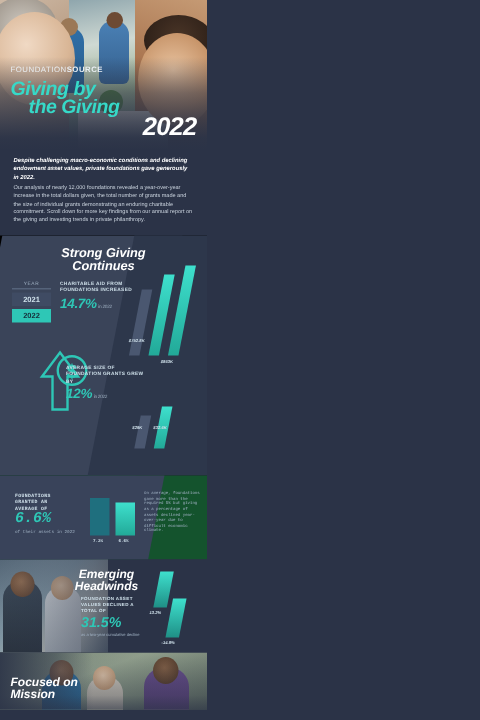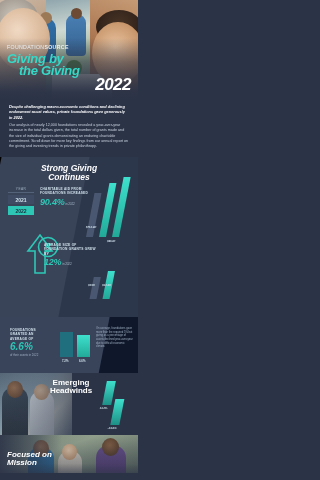--- a/index.html
+++ b/index.html
@@ -88,21 +88,21 @@
   .bar.t { background:linear-gradient(180deg,#3ee0cd 0%,#22a998 100%); }
   .bar.d { background:#4a5770; }
   .barlbl { position:absolute; font-size:2.8px; font-weight:bold; color:#cfe0ea; }
 
   .grpA { left:86px; top:18px; width:52px; height:62px; }
   .grpB { left:88px; top:96px; width:48px; height:46px; }
 
   .money-icon { position:absolute; left:20px; top:74px; width:40px; height:46px; }
 
   
-  .sec2 { position:relative; height:56px; background:#0f172a; overflow:hidden; }
+  .sec2 { position:relative; height:56px; background:#14532d; overflow:hidden;font-family:Liberation Mono, monospace; }
   .s2-panel { left:-10px; top:-6px; width:114px; height:70px; background:#39435a; }
   .s2-txt { position:absolute; left:10px; top:11px; width:44px; }
   .s2-cap { font-size:3.2px; line-height:4.2px; font-weight:bold; letter-spacing:.25px; color:#cfe0ea; }
   .s2-big { font-size:10px; font-weight:bold; font-style:italic; color:#2ec7b6; }
   .s2-sub { font-size:2.9px; color:#9fb0c2; margin-top:1px; }
   .s2-note { position:absolute; left:96px; top:10px; width:38px; font-size:2.7px;
     line-height:3.6px; color:#9fb0c2; }
   .s2-bars { position:absolute; left:58px; top:12px; width:36px; height:34px; }
 
   
@@ -113,21 +113,21 @@
     background:linear-gradient(180deg,#3c4a58 0%,#2a333e 100%); }
   .s3-p1h { position:absolute; left:7px; top:8px; width:16px; height:17px; border-radius:50%;
     background:radial-gradient(circle at 45% 40%,#9a7354 0%,#6b4c36 75%); }
   .s3-p2 { position:absolute; left:30px; top:18px; width:24px; height:44px; border-radius:11px 11px 0 0;
     background:linear-gradient(180deg,#e2e6e8 0%,#b4bcc2 100%); }
   .s3-p2h { position:absolute; left:34px; top:11px; width:15px; height:16px; border-radius:50%;
     background:radial-gradient(circle at 45% 40%,#e8c9a8 0%,#c49a72 80%); }
   .s3-scrim { position:absolute; inset:0;
     background:linear-gradient(90deg, rgba(43,51,71,.1) 0%, rgba(43,51,71,.55) 45%, rgba(43,51,71,.95) 72%, #2b3347 100%); }
   .s3-title { position:absolute; left:40px; top:6px; width:62px; text-align:center;
-    font-size:8px; line-height:8.2px; font-weight:bold; color:#ffffff; }
+    font-size:8px; line-height:8.2px; font-weight:bold; font-style:italic; color:#ffffff; }
   .s3-stat { position:absolute; left:54px; top:24px; width:46px; }
   .s3-cap { font-size:3px; line-height:4px; font-weight:bold; letter-spacing:.25px; color:#cfe0ea; }
   .s3-big { font-size:9.5px; font-weight:bold; font-style:italic; color:#2ec7b6; margin-top:1px; }
   .s3-sub { font-size:2.7px; line-height:3.5px; color:#9fb0c2; margin-top:1px; }
   .s3-bars { position:absolute; left:100px; top:6px; width:38px; height:54px; transform:skewX(-11deg); }
 
   
   .sec4 { position:relative; height:88px; overflow:hidden; background:#2b3347; }
   .s4-photo { position:absolute; left:0; top:0; width:138px; height:52px;
     background:linear-gradient(160deg,#7b8a7a 0%,#9fae96 35%,#6f7d6e 70%,#454f4a 100%); }
@@ -202,21 +202,21 @@
     </div>
 
     <div class="yearchip-wrap">
       <div class="ylabel">YEAR</div>
       <span class="ychip a">2021</span>
       <span class="ychip b">2022</span>
     </div>
 
     <div class="stat-block s1-stat1">
       <div class="stat-cap">CHARITABLE AID FROM FOUNDATIONS INCREASED</div>
-      <div class="stat-val"><span>90.4%</span><span class="sfx">in 2022</span></div>
+      <div class="stat-val"><span>14.7%</span><span class="sfx">in 2022</span></div>
     </div>
 
     <div class="bars-abs grpA">
       <div class="bar d" style="left:6px; width:7px; height:44px;"></div>
       <div class="bar t" style="left:19px; width:7px; height:54px;"></div>
       <div class="bar t" style="left:32px; width:7px; height:60px;"></div>
       <div class="barlbl" style="left:4px; top:50px;">$752.8K</div>
       <div class="barlbl" style="left:28px; top:64px;">$863K</div>
     </div>
 
@@ -266,20 +266,25 @@
       <div class="s3-p1"></div>
         <div class="s3-p1h"></div>
       <div class="s3-p2"></div>
         <div class="s3-p2h"></div>
     </div>
     <div class="s3-scrim"></div>
     <div class="s3-title">
       <span>Emerging</span><br>
       <span>Headwinds</span>
     </div>
+    <div class="s3-stat">
+      <div class="s3-cap">FOUNDATION ASSET VALUES DECLINED A TOTAL OF</div>
+      <div class="s3-big">31.5%</div>
+      <div class="s3-sub">as a two-year cumulative decline</div>
+    </div>
     <div class="s3-bars">
       <div style="position:absolute; left:2px; top:2px; width:9px; height:24px; background:linear-gradient(180deg,#3ee0cd,#1f8f86);"></div>
       <div class="barlbl" style="left:0px; top:27px;">13.2%</div>
       <div style="position:absolute; left:14px; top:20px; width:9px; height:26px; background:linear-gradient(180deg,#3ee0cd,#1f8f86);"></div>
       <div class="barlbl" style="left:12px; top:47px;">-14.8%</div>
     </div>
   </div>
 
   <div class="sec4">
     <div class="s4-photo">

